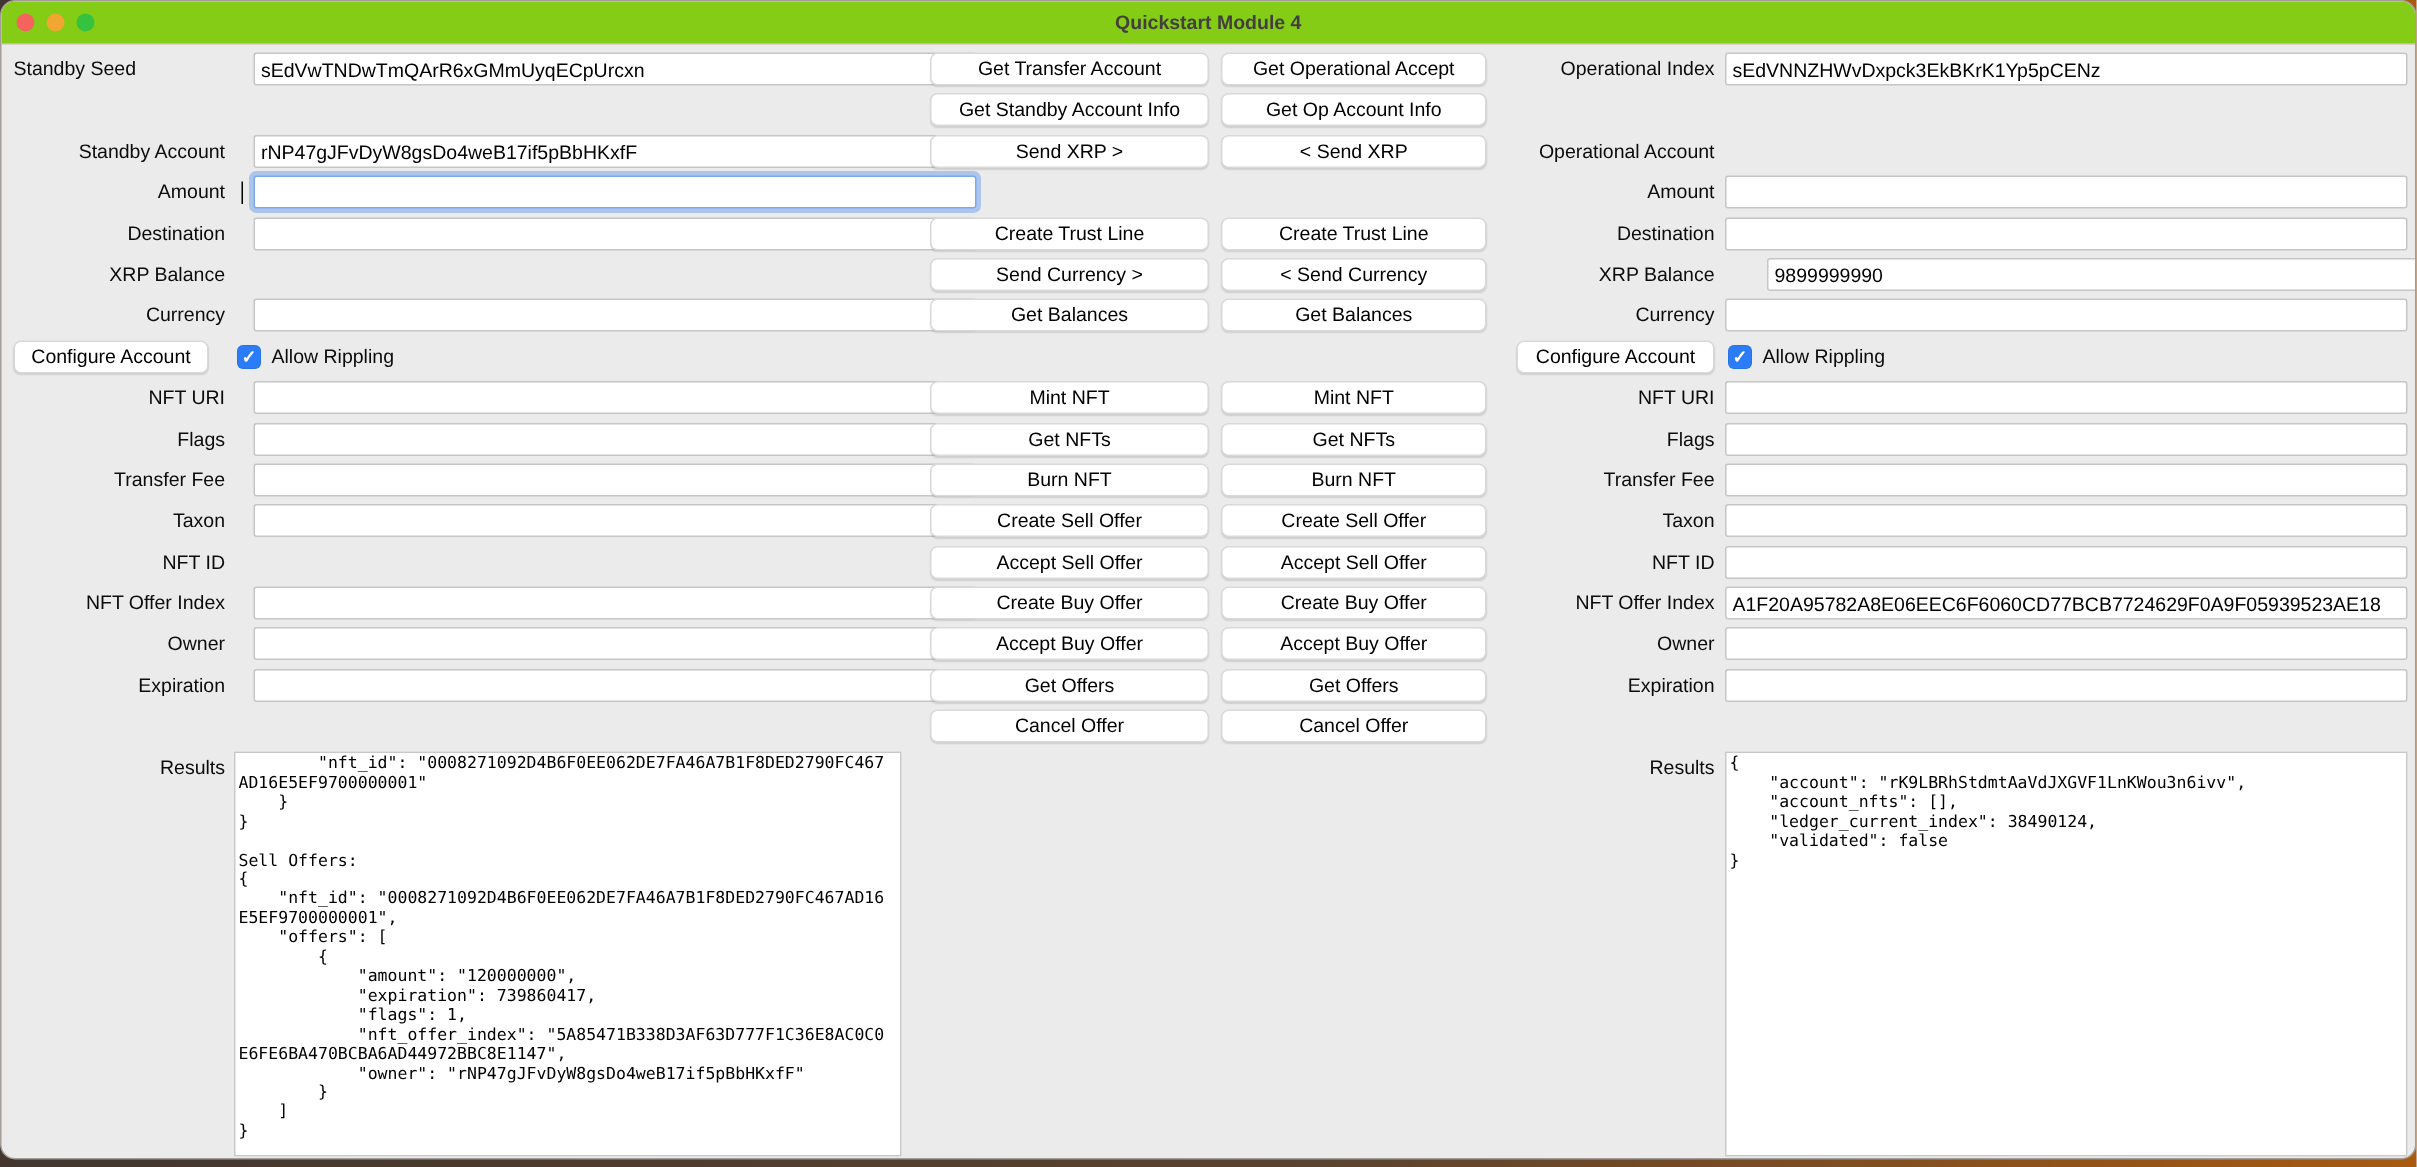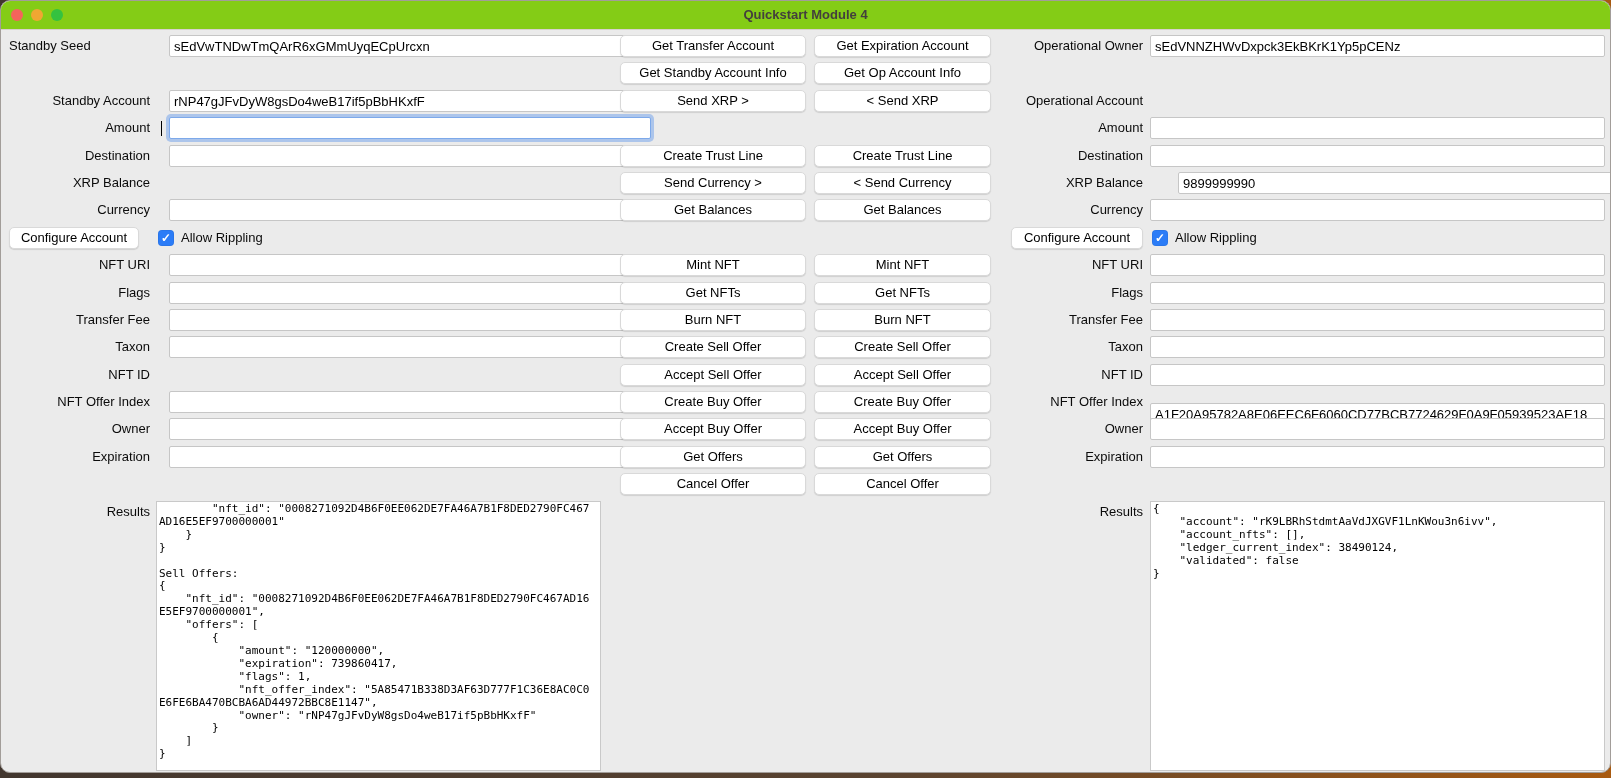--- a/index.html
+++ b/index.html
@@ -162,37 +162,37 @@
   <button class="btn bcol1" style="top:253px;">Mint NFT</button>
   <button class="btn bcol1" style="top:281px;">Get NFTs</button>
   <button class="btn bcol1" style="top:308px;">Burn NFT</button>
   <button class="btn bcol1" style="top:335px;">Create Sell Offer</button>
   <button class="btn bcol1" style="top:363px;">Accept Sell Offer</button>
   <button class="btn bcol1" style="top:390px;">Create Buy Offer</button>
   <button class="btn bcol1" style="top:417px;">Accept Buy Offer</button>
   <button class="btn bcol1" style="top:445px;">Get Offers</button>
   <button class="btn bcol1" style="top:472px;">Cancel Offer</button>
 
-  <button class="btn bcol2" style="top:34px;">Get Expiration Account</button>
+  <button class="btn bcol2" style="top:34px;">Get Operational Accept</button>
   <button class="btn bcol2" style="top:61px;">Get Op Account Info</button>
   <button class="btn bcol2" style="top:89px;text-align:center;">&lt; Send XRP</button>
   <button class="btn bcol2" style="top:144px;">Create Trust Line</button>
   <button class="btn bcol2" style="top:171px;">&lt; Send Currency</button>
   <button class="btn bcol2" style="top:198px;">Get Balances</button>
   <button class="btn bcol2" style="top:253px;">Mint NFT</button>
   <button class="btn bcol2" style="top:281px;">Get NFTs</button>
   <button class="btn bcol2" style="top:308px;">Burn NFT</button>
   <button class="btn bcol2" style="top:335px;">Create Sell Offer</button>
   <button class="btn bcol2" style="top:363px;">Accept Sell Offer</button>
   <button class="btn bcol2" style="top:390px;">Create Buy Offer</button>
   <button class="btn bcol2" style="top:417px;">Accept Buy Offer</button>
   <button class="btn bcol2" style="top:445px;">Get Offers</button>
   <button class="btn bcol2" style="top:472px;">Cancel Offer</button>
 
-  <div class="lbl r r-lbl" style="top:34px;">Operational Owner</div>
+  <div class="lbl r r-lbl" style="top:34px;">Operational Index</div>
   <input class="fld r-fld" style="top: 34px;" value="sEdVNNZHWvDxpck3EkBKrK1Yp5pCENz">
 
   <div class="lbl r r-lbl" style="top:89px;">Operational Account</div>
 
   <div class="lbl r r-lbl" style="top:116px;">Amount</div>
   <input class="fld r-fld" style="top: 116px;" value="">
 
   <div class="lbl r r-lbl" style="top:144px;">Destination</div>
   <input class="fld r-fld" style="top: 144px;" value="">
 
@@ -215,21 +215,21 @@
   <div class="lbl r r-lbl" style="top:308px;">Transfer Fee</div>
   <input class="fld r-fld" style="top: 308px;" value="">
 
   <div class="lbl r r-lbl" style="top:335px;">Taxon</div>
   <input class="fld r-fld" style="top: 335px;" value="">
 
   <div class="lbl r r-lbl" style="top:363px;">NFT ID</div>
   <input class="fld r-fld" style="top: 363px;" value="">
 
   <div class="lbl r r-lbl" style="top:390px;">NFT Offer Index</div>
-  <input class="fld r-fld" style="top: 390px; margin-top: 12px;" value="A1F20A95782A8E06EEC6F6060CD77BCB7724629F0A9F05939523AE18">
+  <input class="fld r-fld" style="top: 390px;" value="A1F20A95782A8E06EEC6F6060CD77BCB7724629F0A9F05939523AE18">
 
   <div class="lbl r r-lbl" style="top:417px;">Owner</div>
   <input class="fld r-fld" style="top: 417px;" value="">
 
   <div class="lbl r r-lbl" style="top:445px;">Expiration</div>
   <input class="fld r-fld" style="top: 445px;" value="">
 
   <div class="lbl r r-lbl" style="top:500px;">Results</div>
   <div class="results" style="left:1149px;width:455px;">
       <pre>{

